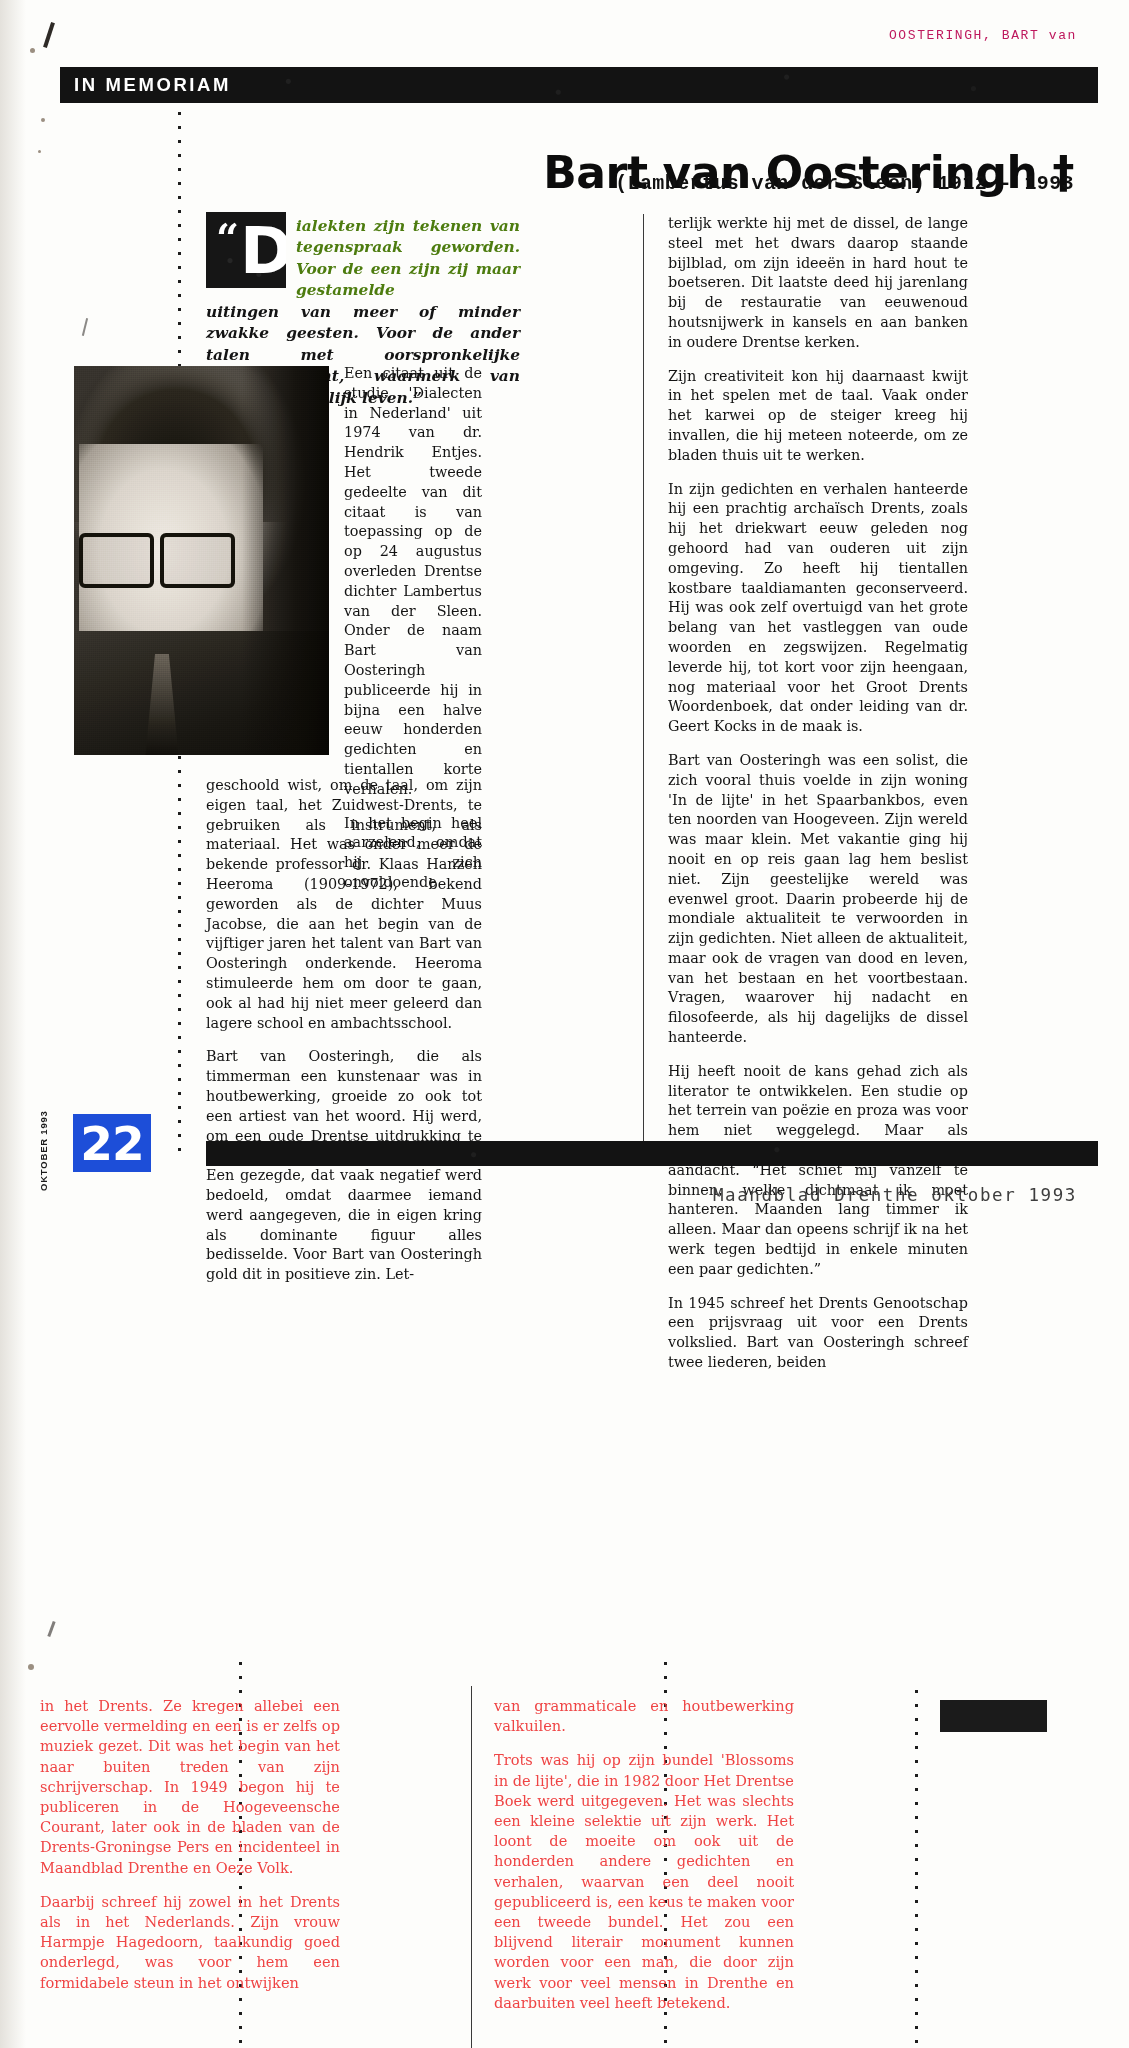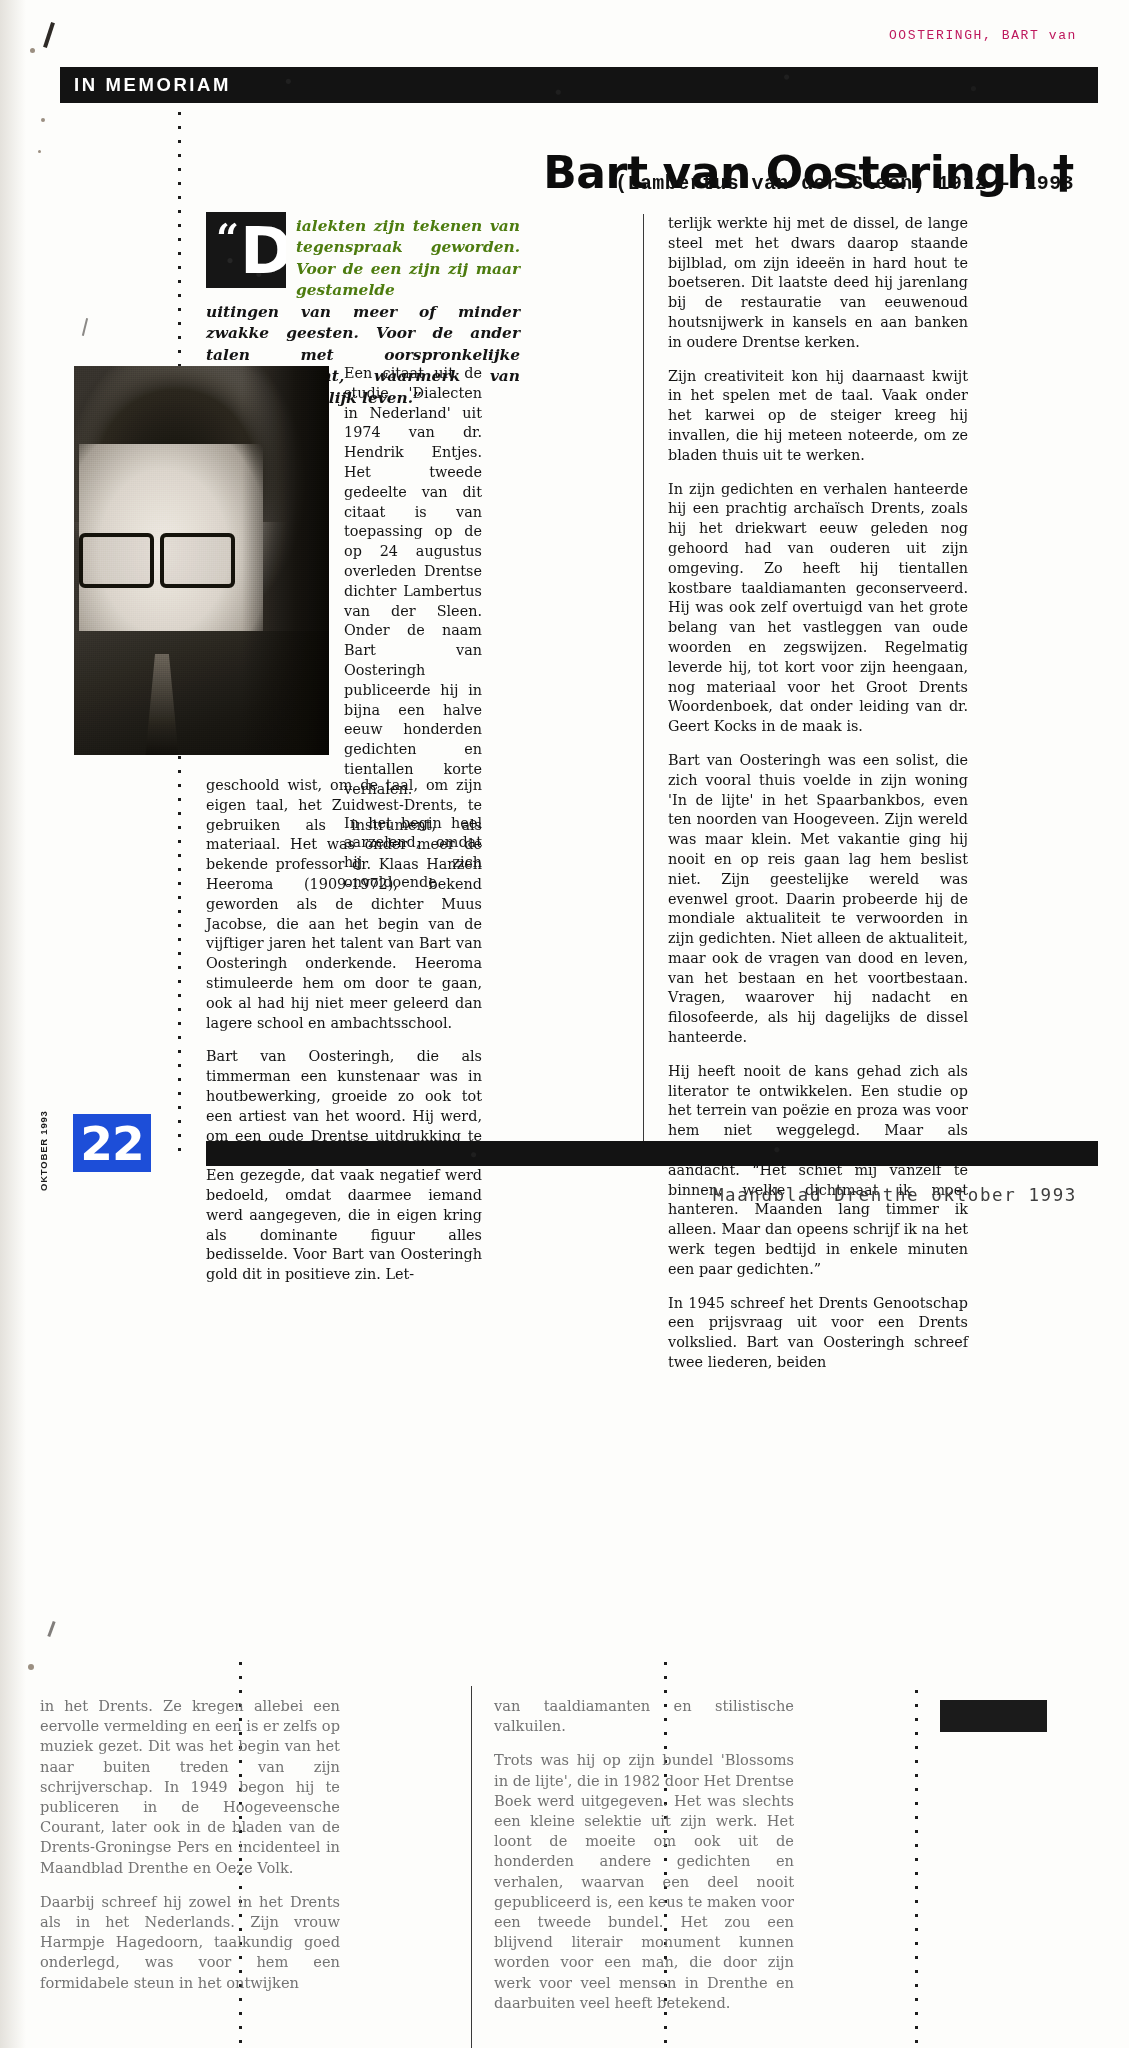--- a/index.html
+++ b/index.html
@@ -345,21 +345,21 @@
     text-align: center;
   }
 
   
   .lower-col {
     position: absolute;
     font-family: "DejaVu Serif", "Liberation Serif", serif;
     font-size: 14.6px;
     line-height: 20.2px;
     text-align: justify;
-    color: #737373;
+    color: #ef4444;
   }
   .lower-col p { margin: 0 0 14px 0; }
   .lower-col p:last-child { margin-bottom: 0; }
   .lower-l { left: 40px; top: 1696px; width: 300px; }
   .lower-r { left: 494px; top: 1696px; width: 300px; }
 
   .lower-blackbox {
     position: absolute;
     left: 940px;
     top: 1700px;
@@ -456,17 +456,17 @@
 <div class="dotted-rule rule-lower-b"></div>
 <div class="dotted-rule rule-lower-c"></div>
 <div class="col-divider div-lower"></div>
 
 <div class="lower-col lower-l">
   <p>in het Drents. Ze kregen allebei een eervolle vermelding en een is er zelfs op muziek gezet. Dit was het begin van het naar buiten treden van zijn schrijverschap. In 1949 begon hij te publiceren in de Hoogeveensche Courant, later ook in de bladen van de Drents-Groningse Pers en incidenteel in Maandblad Drenthe en Oeze Volk.</p>
   <p>Daarbij schreef hij zowel in het Drents als in het Nederlands. Zijn vrouw Harmpje Hagedoorn, taalkundig goed onderlegd, was voor hem een formidabele steun in het ontwijken</p>
 </div>
 
 <div class="lower-col lower-r">
-  <p>van taaldiamanten en stilistische valkuilen.</p>
+  <p>van grammaticale en houtbewerking valkuilen.</p>
   <p>Trots was hij op zijn bundel 'Blossoms in de lijte', die in 1982 door Het Drentse Boek werd uitgegeven. Het was slechts een kleine selektie uit zijn werk. Het loont de moeite om ook uit de honderden andere gedichten en verhalen, waarvan een deel nooit gepubliceerd is, een keus te maken voor een tweede bundel. Het zou een blijvend literair monument kunnen worden voor een man, die door zijn werk voor veel mensen in Drenthe en daarbuiten veel heeft betekend.</p>
 </div>
 
 <div class="lower-blackbox"></div>
 
 </body></html>

